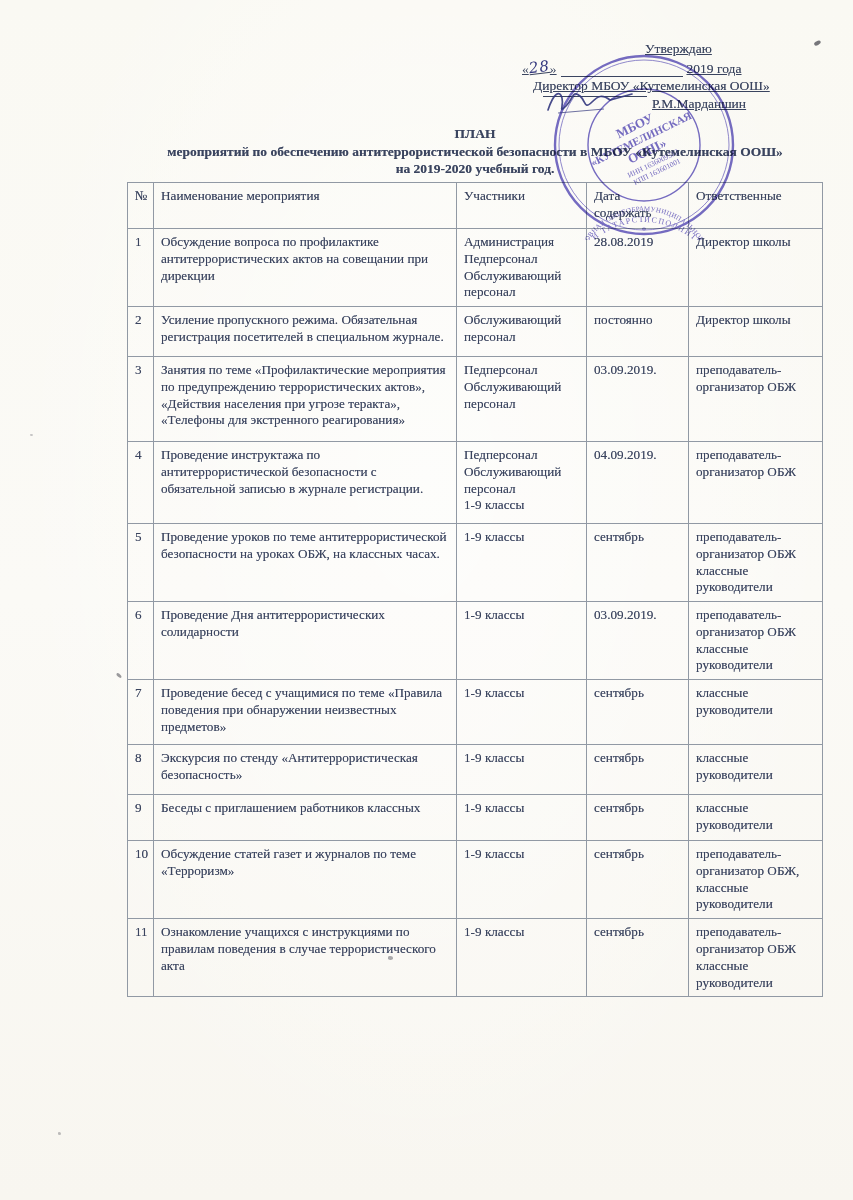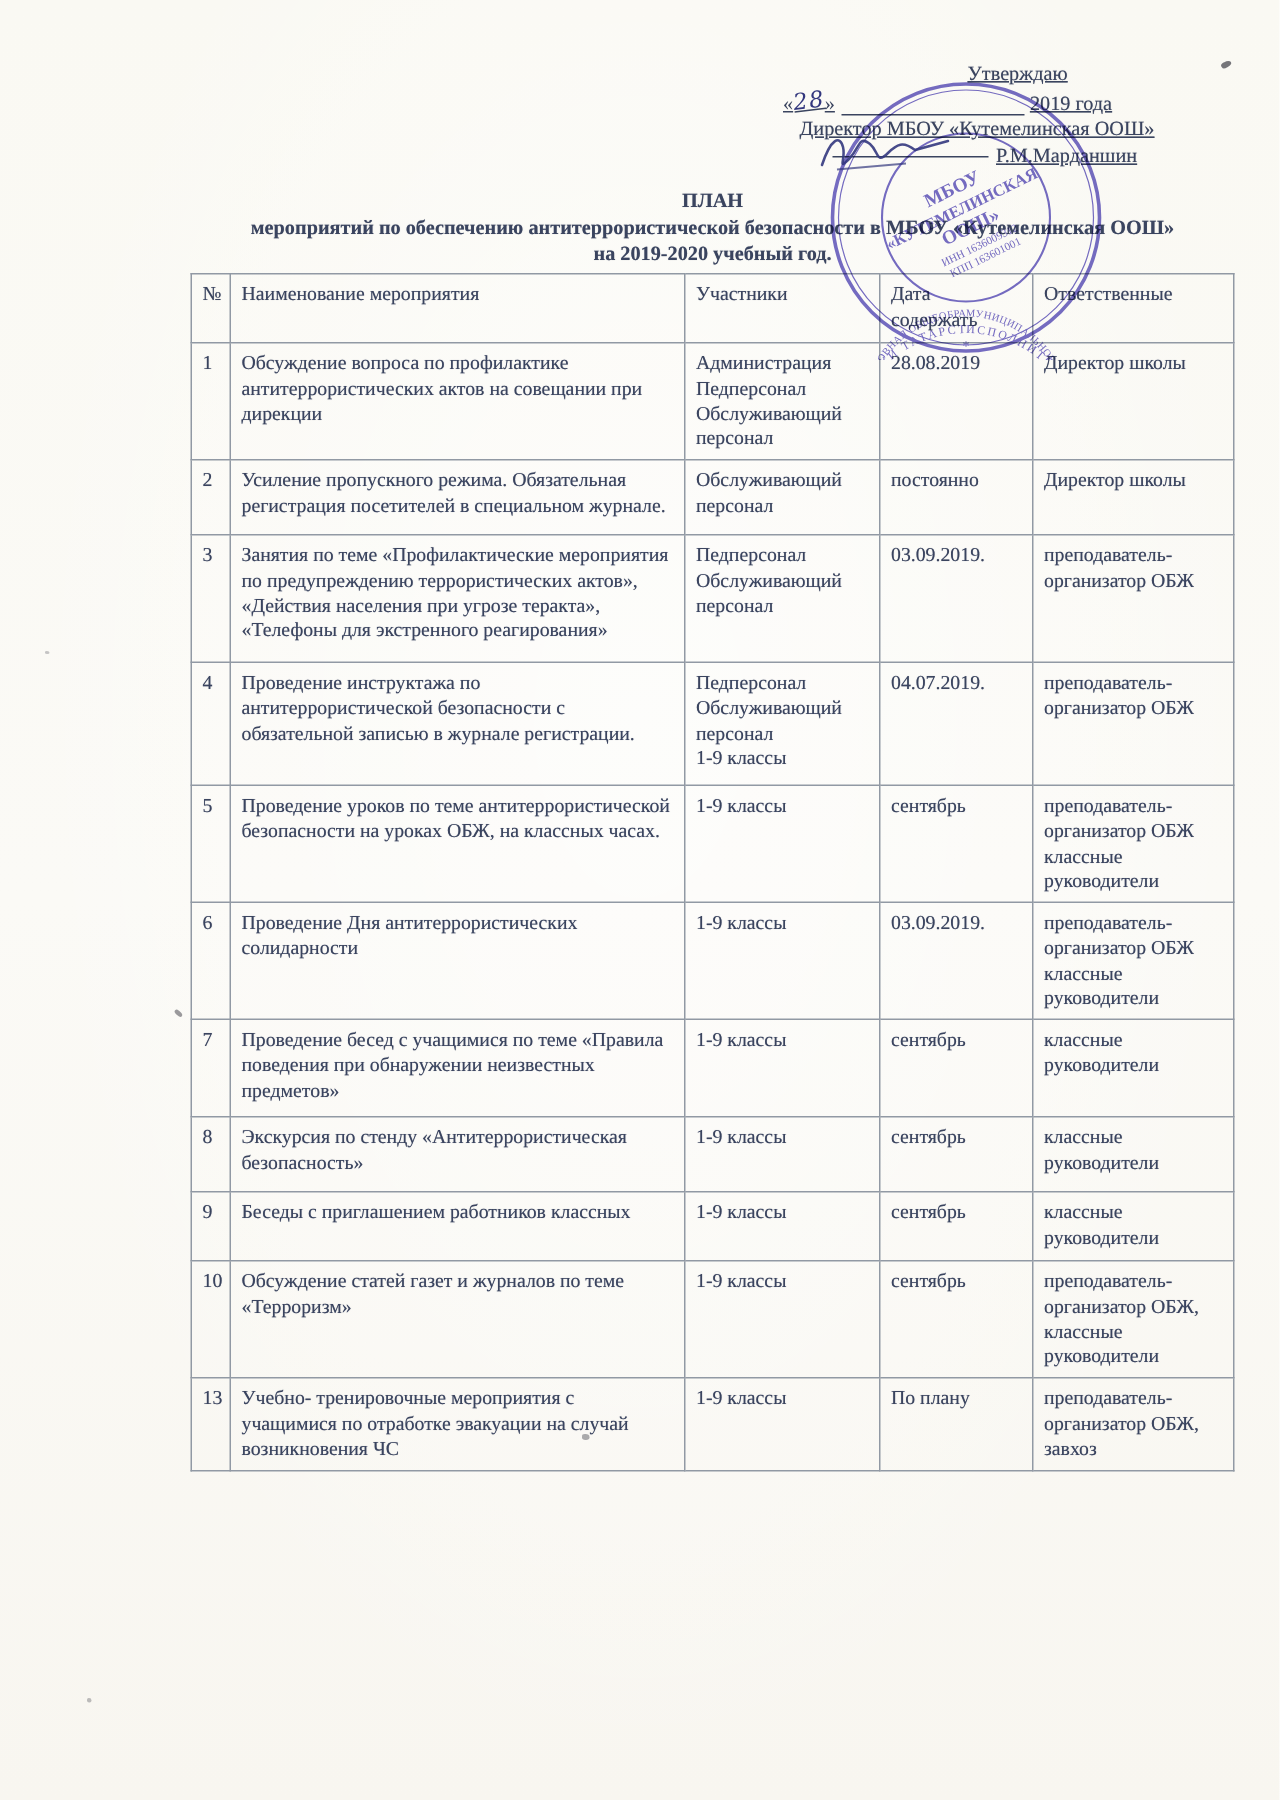--- a/index.html
+++ b/index.html
@@ -27,21 +27,21 @@
   .line-date{left:522px;top:59px;display:flex;align-items:flex-end;}
   .hand-day{
     font-family:"DejaVu Serif", serif;font-style:italic;
     color:var(--pen-ink);font-size:15px;display:inline-block;
     transform:rotate(-7deg) translateY(-1px);letter-spacing:1px;
   }
   .blank-rule{display:inline-block;border-bottom:1px solid var(--text-ink);}
   .rule-date{width:122px;margin:0 4px;}
   .rule-sign{width:104px;margin-right:5px;}
   .line-director{left:505px;top:78px;margin-left:28px;}
-  .line-sign{left:555px;top:96px;display:flex;align-items:center;}
+  .line-sign{left:543px;top:96px;display:flex;align-items:flex-start;}
 
   
   .signature{position:absolute;left:544px;top:86px;z-index:6;}
 
   
   .stamp{
     position:absolute;left:549px;top:50px;width:190px;height:190px;
     color:var(--stamp-ink);opacity:0.82;mix-blend-mode:multiply;z-index:5;
     filter:blur(0.2px);
   }
@@ -180,21 +180,21 @@
 Обслуживающий персонал</td>
         <td>03.09.2019.</td>
         <td>преподаватель-организатор ОБЖ</td>
       </tr>
       <tr style="height: 82px;">
         <td>4</td>
         <td>Проведение инструктажа по антитеррористической безопасности с обязательной записью в журнале регистрации.</td>
         <td>Педперсонал
 Обслуживающий персонал
 1-9 классы</td>
-        <td>04.07.2019.</td>
+        <td>04.09.2019.</td>
         <td>преподаватель-организатор ОБЖ</td>
       </tr>
       <tr style="height: 78px;">
         <td>5</td>
         <td>Проведение уроков по теме антитеррористической безопасности на уроках ОБЖ, на классных часах.</td>
         <td>1-9 классы</td>
         <td>сентябрь</td>
         <td>преподаватель-организатор ОБЖ
 классные руководители</td>
       </tr>
@@ -228,27 +228,27 @@
         <td>классные руководители</td>
       </tr>
       <tr style="height: 75px; margin-top: 41px;">
         <td>10</td>
         <td>Обсуждение статей газет и журналов по теме «Терроризм»</td>
         <td>1-9 классы</td>
         <td>сентябрь</td>
         <td>преподаватель-организатор ОБЖ,
 классные руководители</td>
       </tr>
-      <tr style="height: 58px;">
-        <td>13</td>
-        <td>Учебно- тренировочные мероприятия с учащимися по отработке эвакуации на случай возникновения ЧС</td>
-        <td>1-9 классы</td>
-        <td>По плану</td>
-        <td>преподаватель-организатор ОБЖ,
-завхоз</td>
+      <tr style="height: 77px;">
+        <td>11</td>
+        <td>Ознакомление учащихся с инструкциями по правилам поведения  в случае террористического акта</td>
+        <td>1-9 классы</td>
+        <td>сентябрь</td>
+        <td>преподаватель-организатор ОБЖ
+классные руководители</td>
       </tr>
     </tbody>
 </table>
 
 <div class="speck speck-a"></div>
 <div class="speck speck-b"></div>
 <div class="speck speck-c"></div>
 <div class="speck speck-d"></div>
 <div class="speck speck-e"></div>
 

